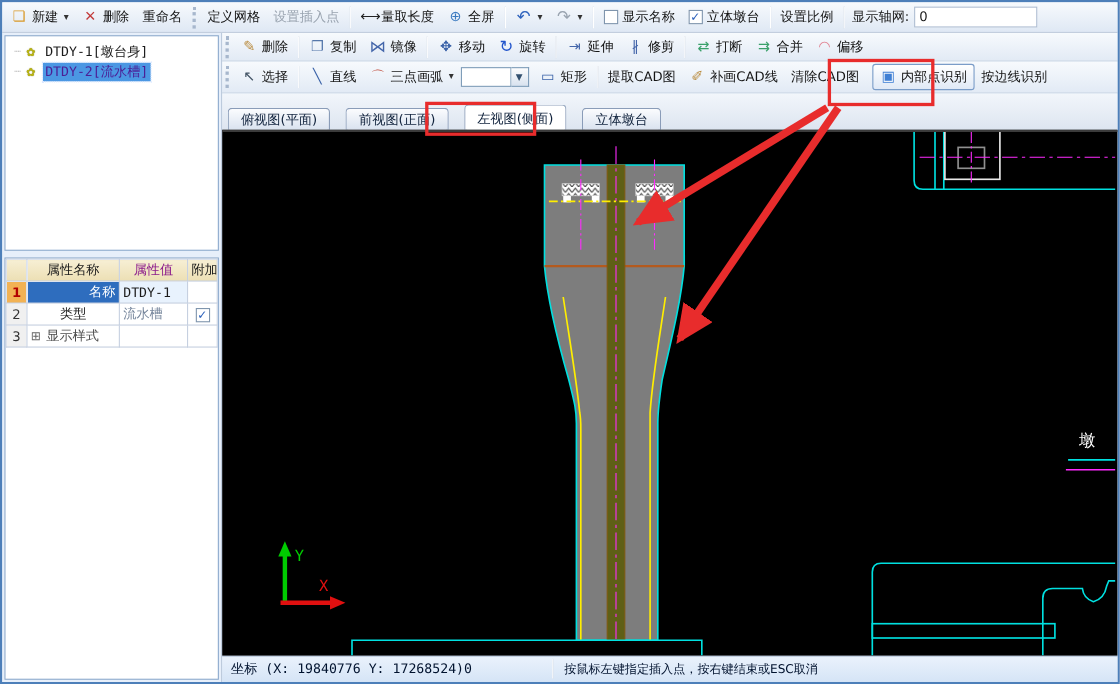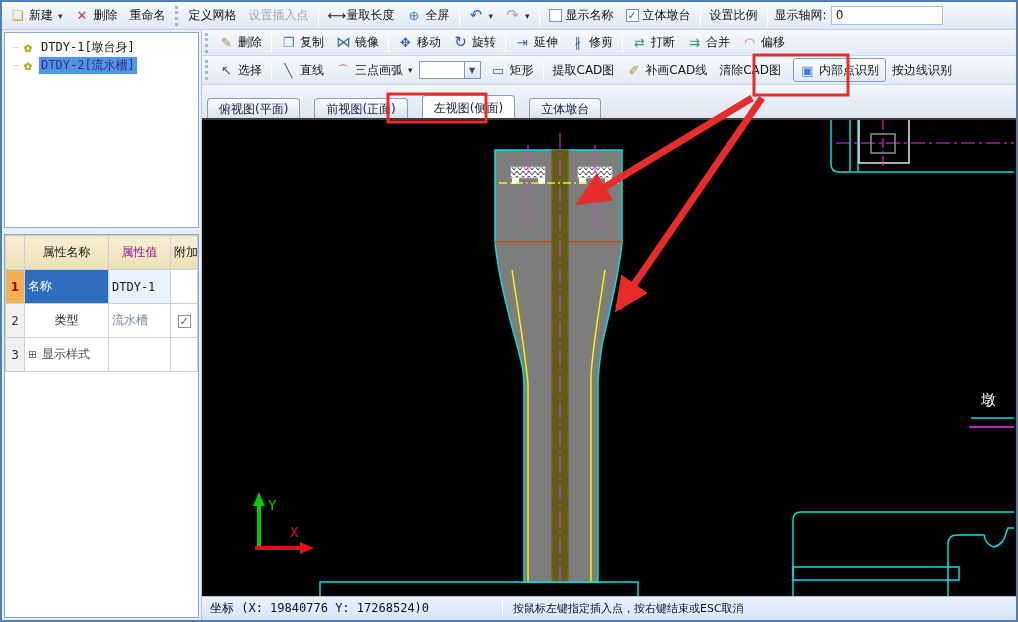--- a/index.html
+++ b/index.html
@@ -37,21 +37,21 @@
   .left-panel { width:200px; flex:0 0 200px; background:#e7effa; padding:2px; display:flex; flex-direction:column; border-right:1px solid #b9c7da; }
   .tree { height:196px; flex:0 0 196px; background:#fff; border:1px solid #8aa8cc; padding:5px 2px; overflow:hidden; }
   .tree-item { height:18px; display:flex; align-items:center; gap:4px; padding-left:6px;
     font-family:"DejaVu Sans Mono","Liberation Mono",monospace; font-size:12px; }
   .tree-conn { color:#b0b0b0; font-size:10px; letter-spacing:-2px; }
   .tree-label { padding:0 2px; }
   .tree-item.selected .tree-label { background:#4b97e3; color:#4c1d95; outline:1px dotted #dce8ff; }
   .gear { color:#b9b414; font-size:13px; width:14px; text-align:center; text-shadow:0 0 1px #6e6a00; }
   .prop-wrap { margin-top:6px; flex:1; background:#fff; border:1px solid #8aa8cc; overflow:hidden; }
   table.prop { border-collapse:collapse; width:100%; font-size:12px; table-layout:fixed; }
-  table.prop th, table.prop td { border:1px solid #c6d0e0; height:34px; padding:0 3px; overflow:hidden; white-space:nowrap; }
+  table.prop th, table.prop td { border:1px solid #c6d0e0; height:20px; padding:0 3px; overflow:hidden; white-space:nowrap; }
   table.prop th { background:linear-gradient(#f7efd4,#ecdfb4); font-weight:normal; }
   th.val-h { color:#8b1a8b; font-weight:bold; }
   .numcol { width:19px; text-align:center; background:#f0f0f0; color:#333; padding:0; }
   td.numsel { background:#f2b254; color:#b30000; font-weight:bold; }
   td.namesel { background:#2e6dbe; color:#fff; }
   td.valsel { background:#e8f2fd; font-family:"DejaVu Sans Mono","Liberation Mono",monospace; }
   td.graytext { color:#75859b; }
   td.dimtext  { color:#4e4e4e; }
   .expander { display:inline-block; width:11px; color:#666; font-size:11px; margin-right:3px; }
   .mark-cell { text-align:center; }
@@ -158,21 +158,21 @@
             </colgroup>
           <tbody>
               <tr>
             <th class="numcol"></th>
             <th>属性名称</th>
             <th class="val-h">属性值</th>
             <th>附加</th>
           </tr>
           <tr>
             <td class="numcol numsel">1</td>
-            <td class="namesel" style="text-align:left">名称</td>
+            <td class="namesel" style="text-align:right">名称</td>
             <td class="valsel">DTDY-1</td>
             <td class="mark-cell"></td>
           </tr>
           <tr>
             <td class="numcol">2</td>
             <td style="text-align:center">类型</td>
             <td class="graytext">流水槽</td>
             <td class="mark-cell"><span class="cb">✓</span></td>
           </tr>
           <tr>

